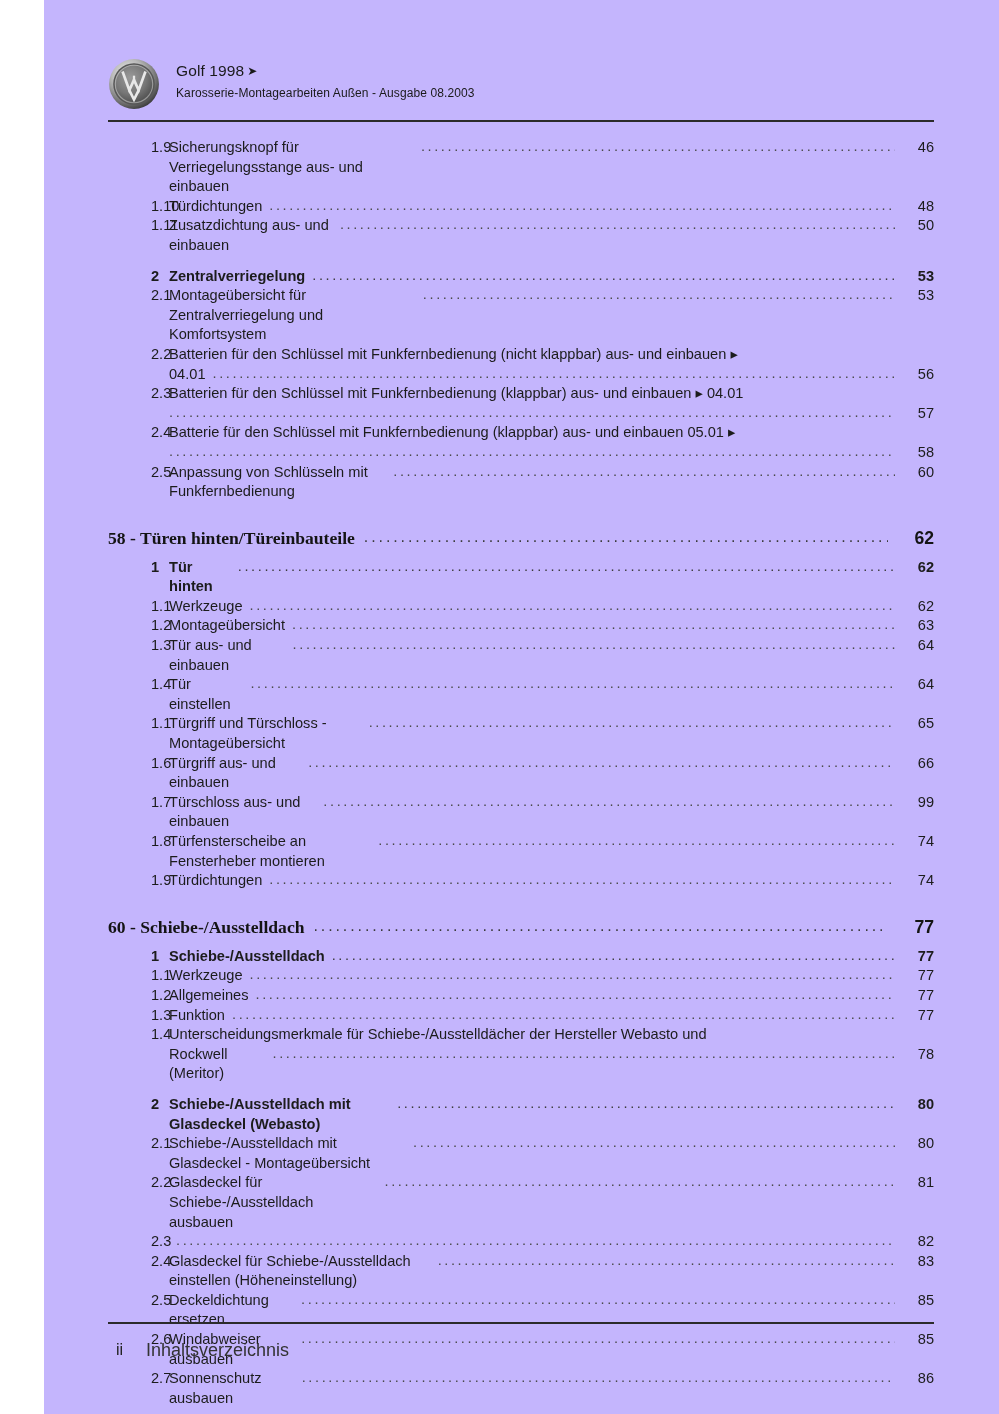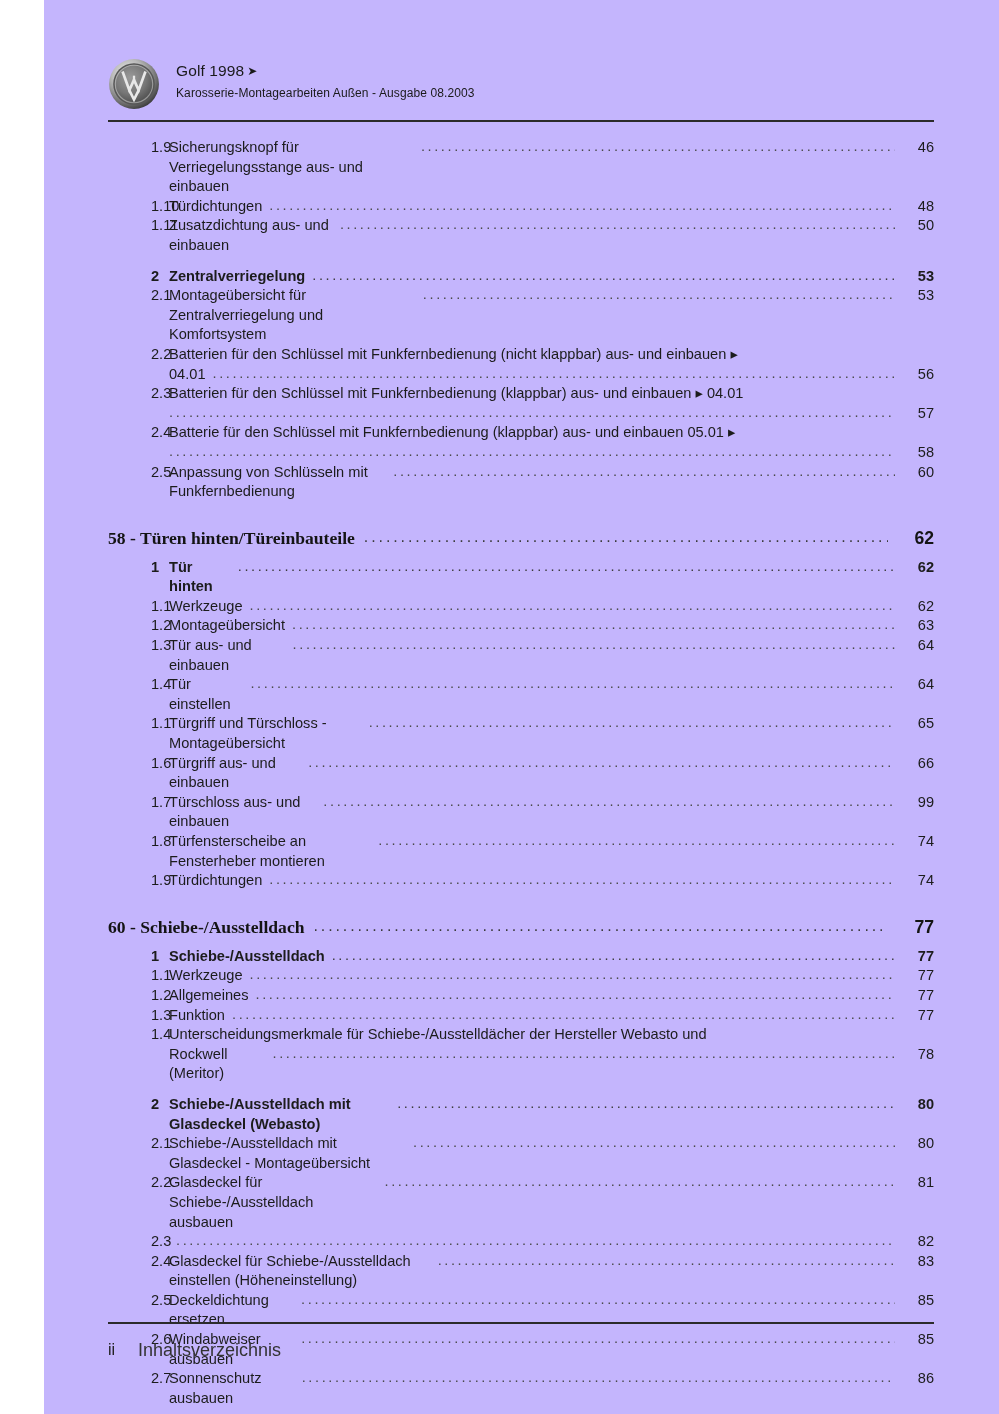--- a/index.html
+++ b/index.html
@@ -181,21 +181,21 @@
   .footer-rule {
     position: absolute;
     left: 64px;
     top: 1322px;
     width: 826px;
     height: 0;
     border-top: 2.5px solid #2b2b2b;
   }
   .footer {
     position: absolute;
-    left: 64px;
+    left: 72px;
     top: 1340px;
     display: flex;
     align-items: flex-start;
   }
   .footer .folio {
     font-size: 16px;
     line-height: 20px;
     color: #222;
     font-weight: normal;
     min-width: 26px;

